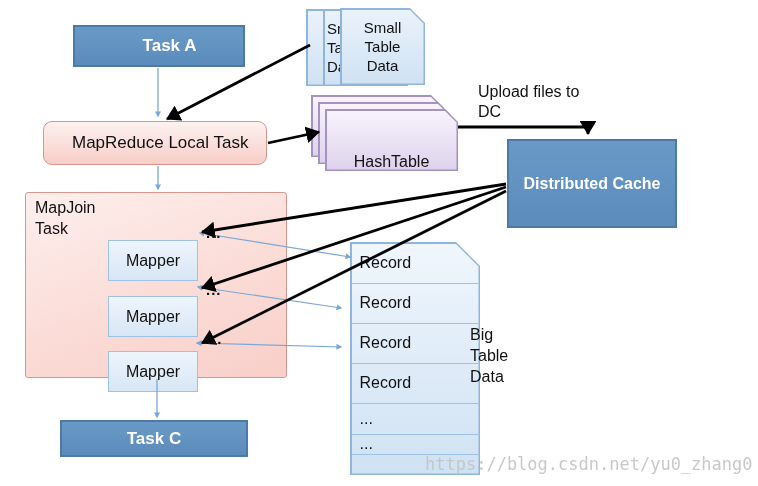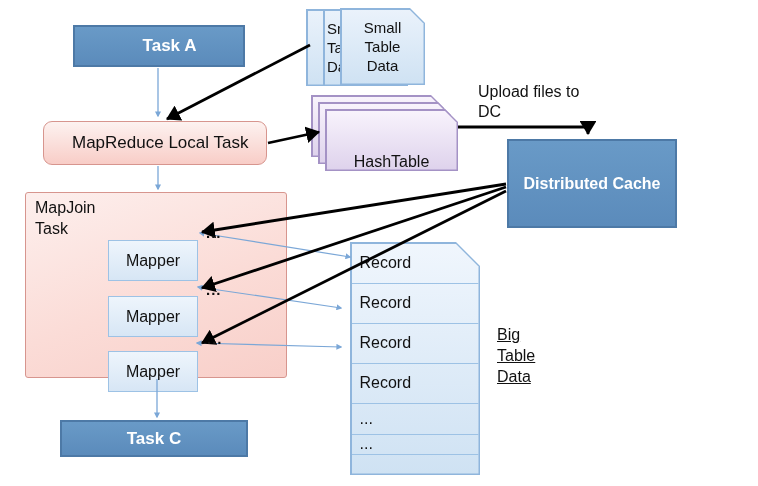--- a/index.html
+++ b/index.html
@@ -137,21 +137,21 @@
       <div class="rec-row" style="height:40px;">Record</div>
       <div class="rec-row" style="height:40px;">Record</div>
       <div class="rec-row" style="height:40px;">Record</div>
       <div class="rec-row" style="height:40px;">Record</div>
       <div class="rec-row" style="height:31px;">...</div>
       <div class="rec-row" style="height:20px;">...</div>
       <div class="rec-row last" style="height:19px;"></div>
     </div>
   </div>
 
-  <div class="abs lbl" style="left:497px;top:324px;text-decoration:underline;">
+  <div class="abs lbl" style="left:470px;top:324px;">
     <div>Big</div>
     <div>Table</div>
     <div>Data</div>
   </div>
 
   <div class="abs node-blue" style="left:60px;top:420px;width:188px;height:37px;font-size:17px;">
     <span>Task C</span>
   </div>
 
   <svg id="arrows" width="758" height="486" viewBox="0 0 758 486">
@@ -175,13 +175,14 @@
     <line x1="197" y1="343" x2="341" y2="347" stroke="#7ba7d7" stroke-width="1.2" marker-start="url(#mBlueS)" marker-end="url(#mBlue)"></line>
 
     <line x1="310" y1="45" x2="167" y2="119" stroke="#000" stroke-width="2.8" marker-end="url(#mBlack)"></line>
     <line x1="268" y1="143" x2="319" y2="132" stroke="#000" stroke-width="2.8" marker-end="url(#mBlack)"></line>
     <path d="M458,127 L588,127 L588,134" fill="none" stroke="#000" stroke-width="2.8" marker-end="url(#mBlack)"></path>
     <line x1="506" y1="184" x2="202" y2="232" stroke="#000" stroke-width="2.8" marker-end="url(#mBlack)"></line>
     <line x1="506" y1="187" x2="202" y2="288" stroke="#000" stroke-width="2.8" marker-end="url(#mBlack)"></line>
     <line x1="506" y1="191" x2="202" y2="343" stroke="#000" stroke-width="2.8" marker-end="url(#mBlack)"></line>
   </svg>
 
+  <div id="watermark" class="abs" style="left:425px;top:454px;">https://blog.csdn.net/yu0_zhang0</div>
 </div>
 
 </body></html>

